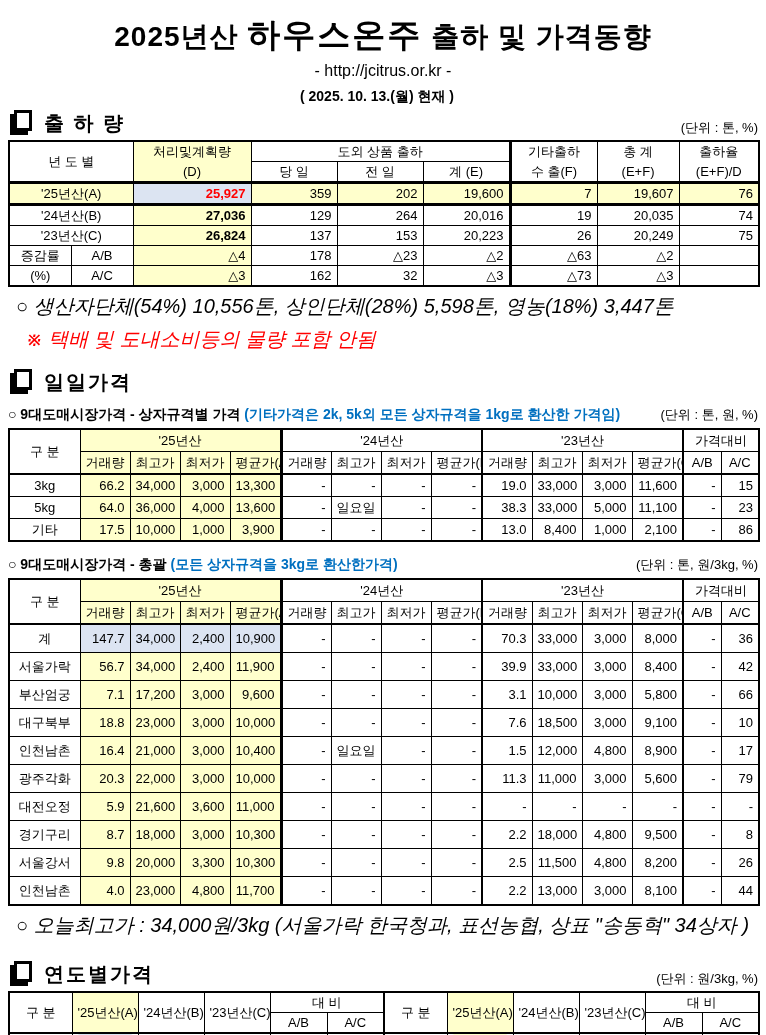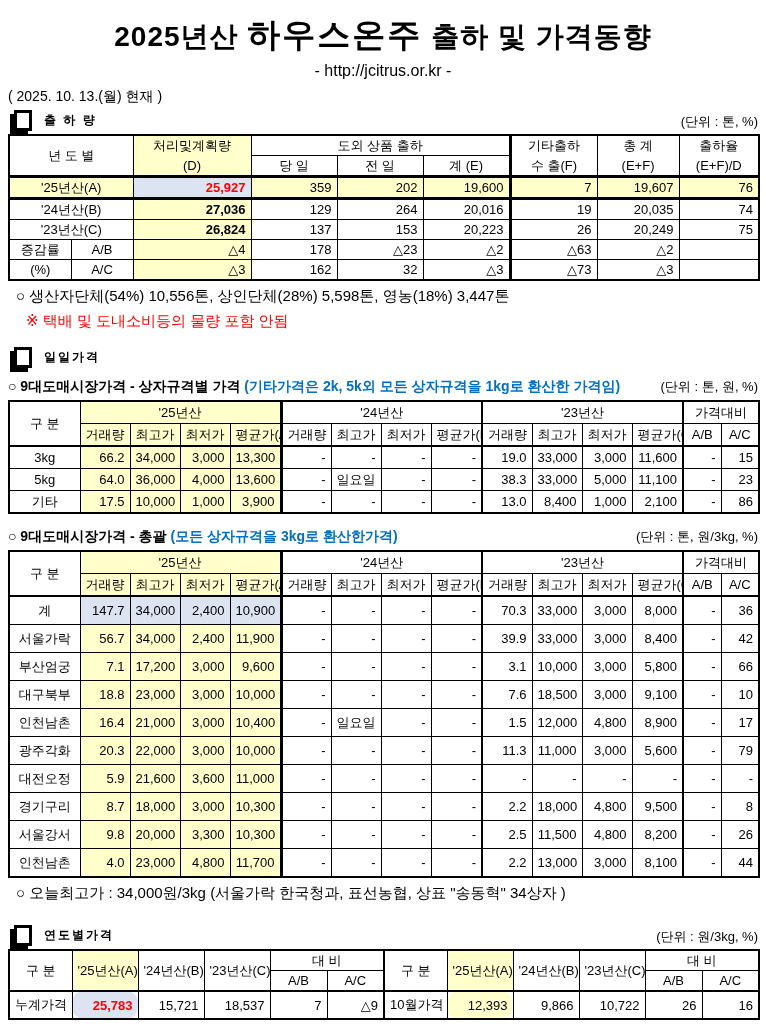--- a/index.html
+++ b/index.html
@@ -2,24 +2,24 @@
 <html><head>
 <meta charset="utf-8">
 <style>
   html,body{margin:0;padding:0;background:#fff;}
   body{width:766px;height:1035px;font-family:"Liberation Sans","DejaVu Sans",sans-serif;color:#000;overflow:hidden;}
   .page{padding:7px 8px 0 8px;}
   
   .title{text-align:center;font-weight:bold;font-size:28px;margin:6px 0 0 0;letter-spacing:1px;}
   .title .product{font-size:33px;font-weight:900;letter-spacing:2px;}
   .url-line{text-align:center;font-size:16px;margin:4px 0 0 0;color:#000;}
-  .date-line{text-align:left;font-size:14px;margin:8px 12px 0 0;}
+  .date-line{text-align:center;font-size:14px;margin:8px 12px 0 0;font-weight:bold;}
   
   .sec-row{display:flex;justify-content:space-between;align-items:flex-end;margin:4px 0 3px 0;}
-  .sec-title{display:flex;align-items:center;font-size:12px;font-weight:900;letter-spacing:2px;}
+  .sec-title{display:flex;align-items:flex-start;font-size:20px;font-weight:900;letter-spacing:2px;}
   .sq{display:inline-block;width:12px;height:15px;background:#fff;border:3px solid #000;box-shadow:-4px 4px 0 0 #000;margin:0 12px 0 6px;}
   .unit{font-size:13px;white-space:nowrap;}
   
   .cap-row{display:flex;justify-content:space-between;align-items:flex-end;margin:10px 0 4px 0;}
   .cap{font-size:14px;font-weight:bold;}
   .cap .blue-t{color:#0070C0;}
   
   table{border-collapse:collapse;table-layout:fixed;border:2px solid #000;}
   th,td{border:1px solid #000;padding:0 5px;font-size:13px;font-weight:normal;white-space:nowrap;overflow:hidden;}
   thead{border-bottom:2px solid #000;}
@@ -38,21 +38,21 @@
   .t1 th,.t1 td{height:19px;}
   .t1 tr.hl td{border-top:3px solid #000;border-bottom:3px solid #000;}
   .t2,.t3{width:750px;}
   .t2 th,.t2 td{height:21px;}
   .t3 th{height:21px;}
   .t3 tbody td{height:27px;}
   .t4{width:750px;}
   .t4 th{height:19px;}
   .t4 td{height:26px;border-radius:12px;}
   
-  .note{font-size:15px;margin:6px 0 0 8px;}
+  .note{font-size:20px;margin:6px 0 0 8px;font-style:italic;}
   .note-red{color:#FF0000;margin-left:18px;}
 </style>
 </head>
 <body>
 
 <div class="page">
 
   <div class="title"><span>2025년산 </span><span class="product">하우스온주</span><span> 출하 및 가격동향</span></div>
   <div class="url-line">- http://jcitrus.or.kr -</div>
   <div class="date-line">( 2025. 10. 13.(월) 현재 )</div>

